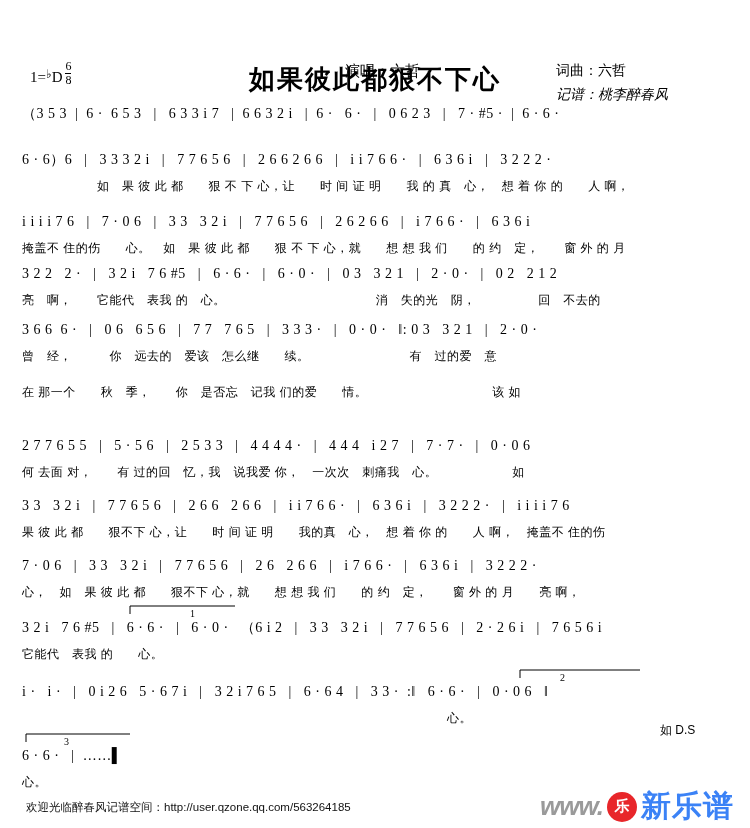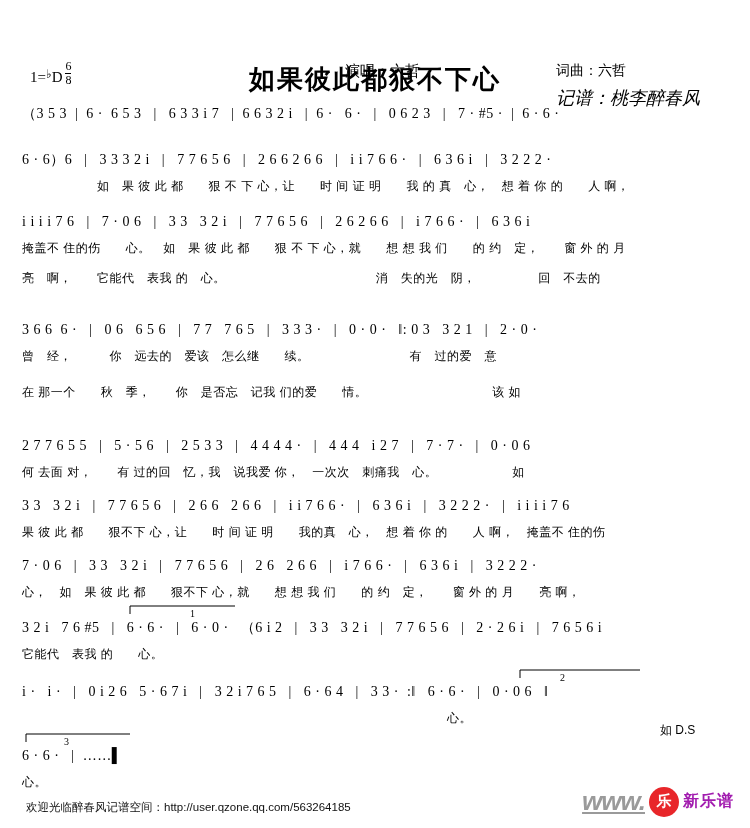--- a/index.html
+++ b/index.html
@@ -55,21 +55,21 @@
   .credit1 {
     position: absolute;
     left: 556px;
     top: 62px;
     font-size: 14px;
   }
   .credit2 {
     position: absolute;
     left: 556px;
     top: 86px;
-    font-size: 18px;
+    font-size: 14px;
     font-style: italic;
   }
 
   .system {
     position: absolute;
     left: 22px;
     width: 706px;
   }
   .notes {
     font-size: 14px;
@@ -104,38 +104,37 @@
     align-items: center;
     gap: 4px;
   }
   .wm-www {
     font-size: 26px;
     font-weight: bold;
     font-style: italic;
     color: #9a9a9a;
     letter-spacing: -1px;
     font-family: "Liberation Sans", sans-serif;
-    text-decoration: underline;
   }
   .wm-badge {
     width: 30px; height: 30px;
     border-radius: 50%;
     background: #e8262a;
     display: flex; align-items: center; justify-content: center;
   }
   .wm-badge span {
     color: #fff;
     font-size: 15px;
     font-weight: bold;
     font-family: "Liberation Sans", sans-serif;
   }
   .wm-text {
-    font-size: 16px;
-    font-weight: bold;
-    color: #a21caf;
+    font-size: 30px;
+    font-weight: bold;
+    color: #3b82f6;
     font-family: Liberation Serif, serif;
     letter-spacing: 1px;
   }
 </style>
 </head>
 <body>
 
 <div id="sheet">
 
   <div class="title">如果彼此都狠不下心</div>
@@ -157,20 +156,21 @@
     <div class="notes">6 · 6）6   |   3 3 3 2 i   |   7 7 6 5 6   |   2 6 6 2 6 6   |   i i 7 6 6 ·   |   6 3 6 i   |   3 2 2 2 ·</div>
     <div class="lyrics">　　　　　　如　果 彼 此 都　　狠 不 下 心，让　　时 间 证 明　　我 的 真　心，　想 着 你 的　　人 啊，</div>
   </div>
 
   <div class="system" style="top:214px">
     <div class="notes">i i i i 7 6   |   7 · 0 6   |   3 3   3 2 i   |   7 7 6 5 6   |   2 6 2 6 6   |   i 7 6 6 ·   |   6 3 6 i</div>
     <div class="lyrics">掩盖不 住的伤　　心。　如　果 彼 此 都　　狠 不 下 心，就　　想 想 我 们　　的 约　定，　　窗 外 的 月</div>
   </div>
 
   <div class="system" style="top:266px">
+    <div class="notes">3 2 2   2 ·   |   3 2 i   7 6 #5   |   6 · 6 ·   |   6 · 0 ·   |   0 3   3 2 1   |   2 · 0 ·   |   0 2   2 1 2</div>
     <div class="lyrics">亮　啊，　　它能代　表我 的　心。　　　　　　　　　　　　消　失的光　阴，　　　　　回　不去的</div>
   </div>
 
   <div class="system" style="top:322px">
     <div class="notes">3 6 6  6 ·   |   0 6   6 5 6   |   7 7   7 6 5   |   3 3 3 ·   |   0 · 0 ·   ‖: 0 3   3 2 1   |   2 · 0 ·</div>
     <div class="lyrics">曾　经，　　　你　远去的　爱该　怎么继　　续。　　　　　　　　有　过的爱　意</div>
   </div>
 
   <div class="system" style="top:380px">
     <div class="lyrics">在 那一个　　秋　季，　　你　是否忘　记我 们的爱　　情。　　　　　　　　　　该 如</div>

